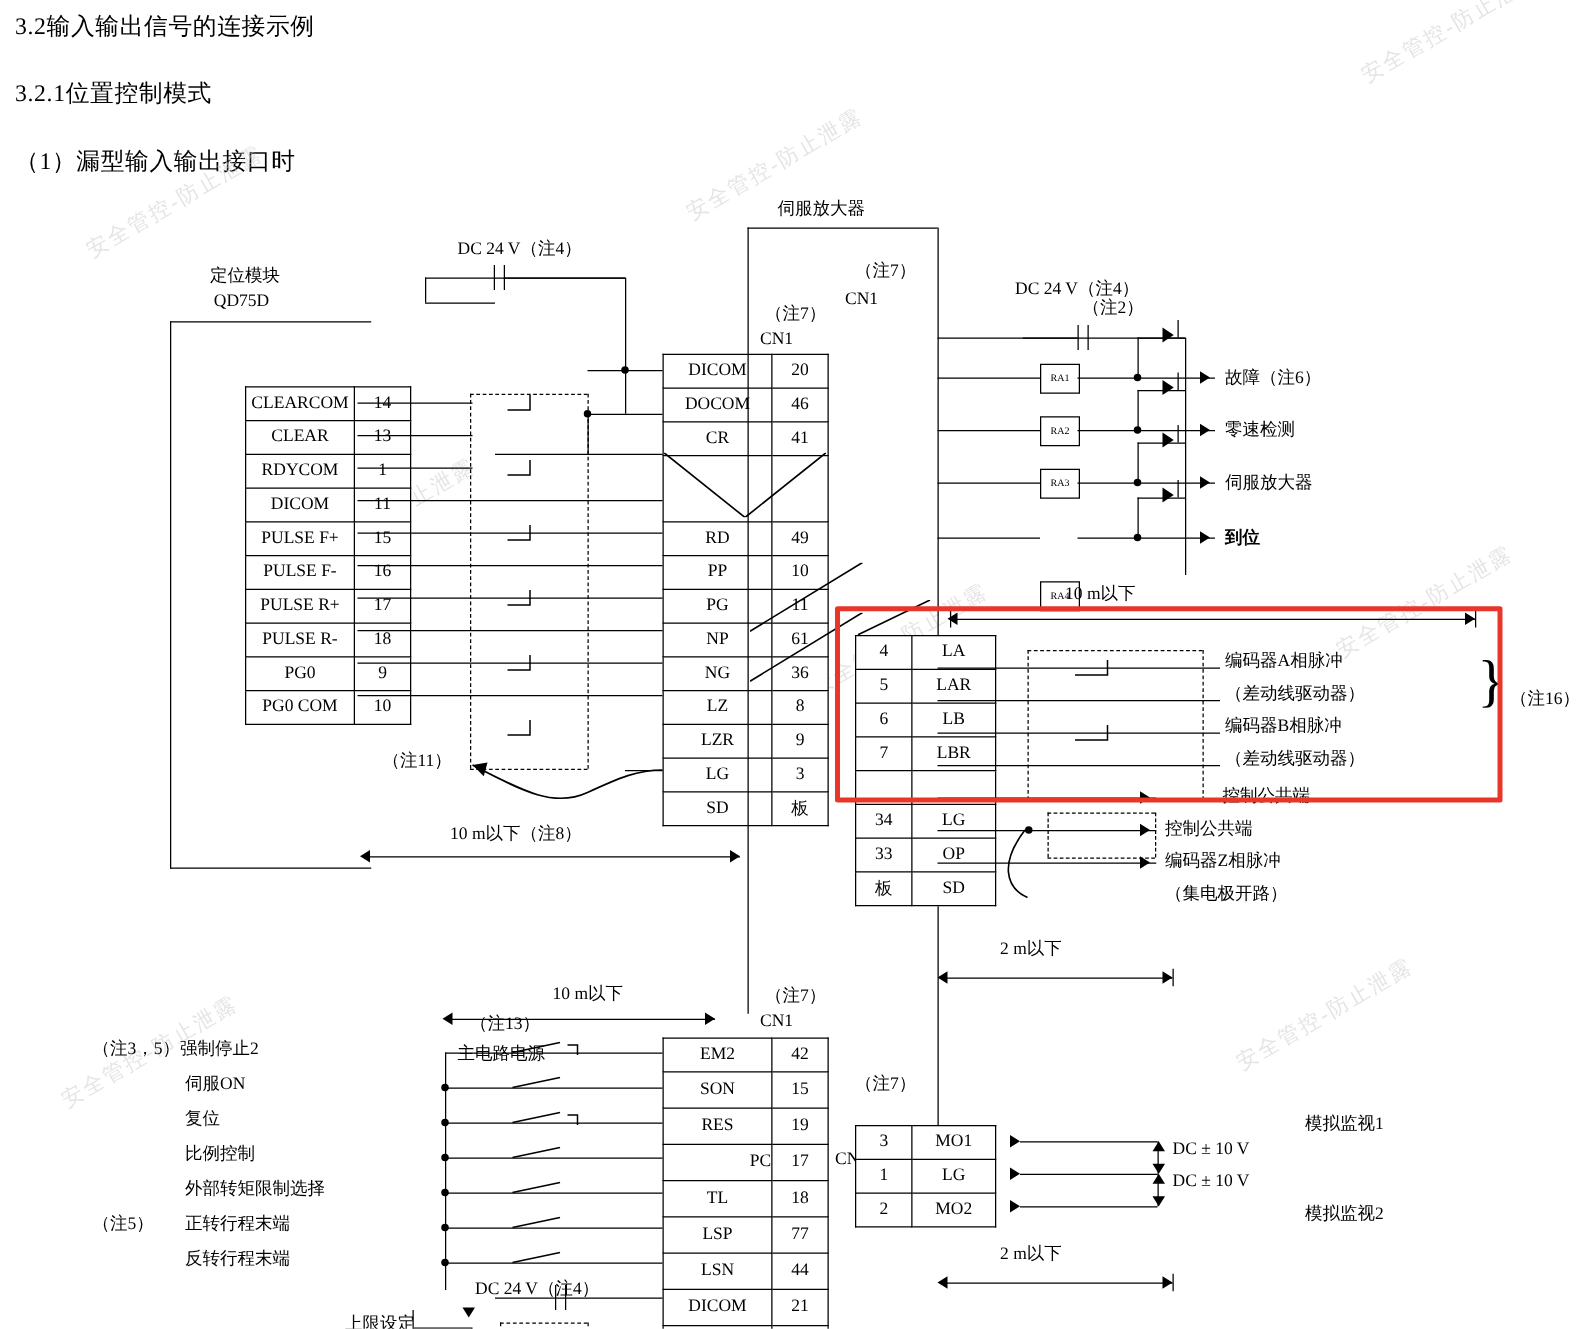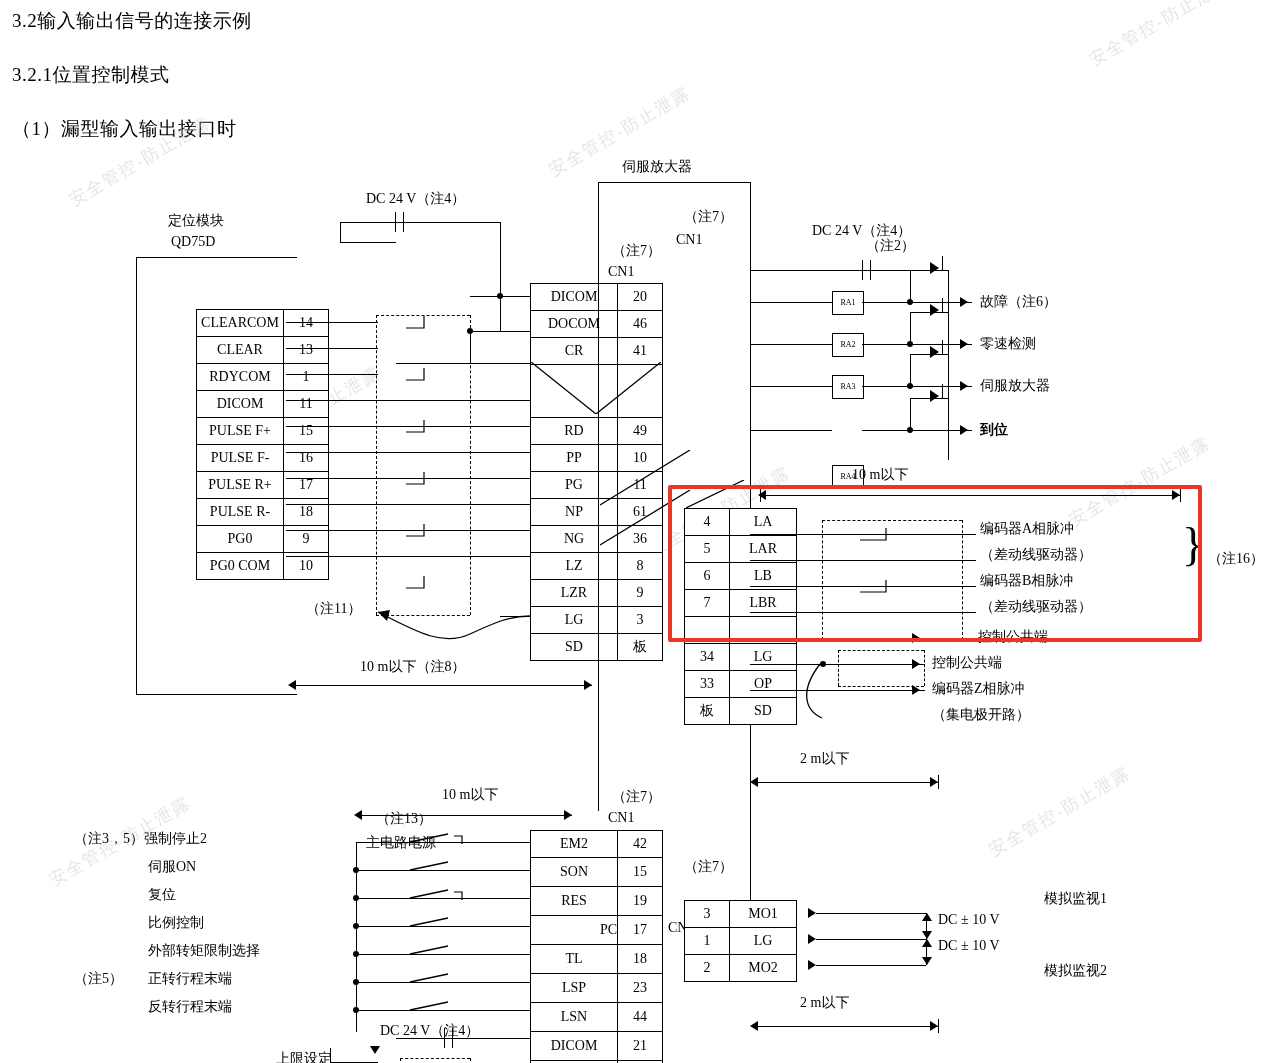--- a/index.html
+++ b/index.html
@@ -471,21 +471,21 @@
       <tr>
           <td class="sig" style="height:28px;text-align:right;">PC</td>
           <td class="num">17</td>
         </tr>
       <tr>
           <td class="sig" style="height:28px;">TL</td>
           <td class="num">18</td>
         </tr>
       <tr>
           <td class="sig" style="height:28px;">LSP</td>
-          <td class="num">23</td>
+          <td class="num">77</td>
         </tr>
       <tr>
           <td class="sig" style="height:28px;">LSN</td>
           <td class="num">44</td>
         </tr>
       <tr>
           <td class="sig" style="height:28px;">DICOM</td>
           <td class="num">21</td>
         </tr>
       <tr>

